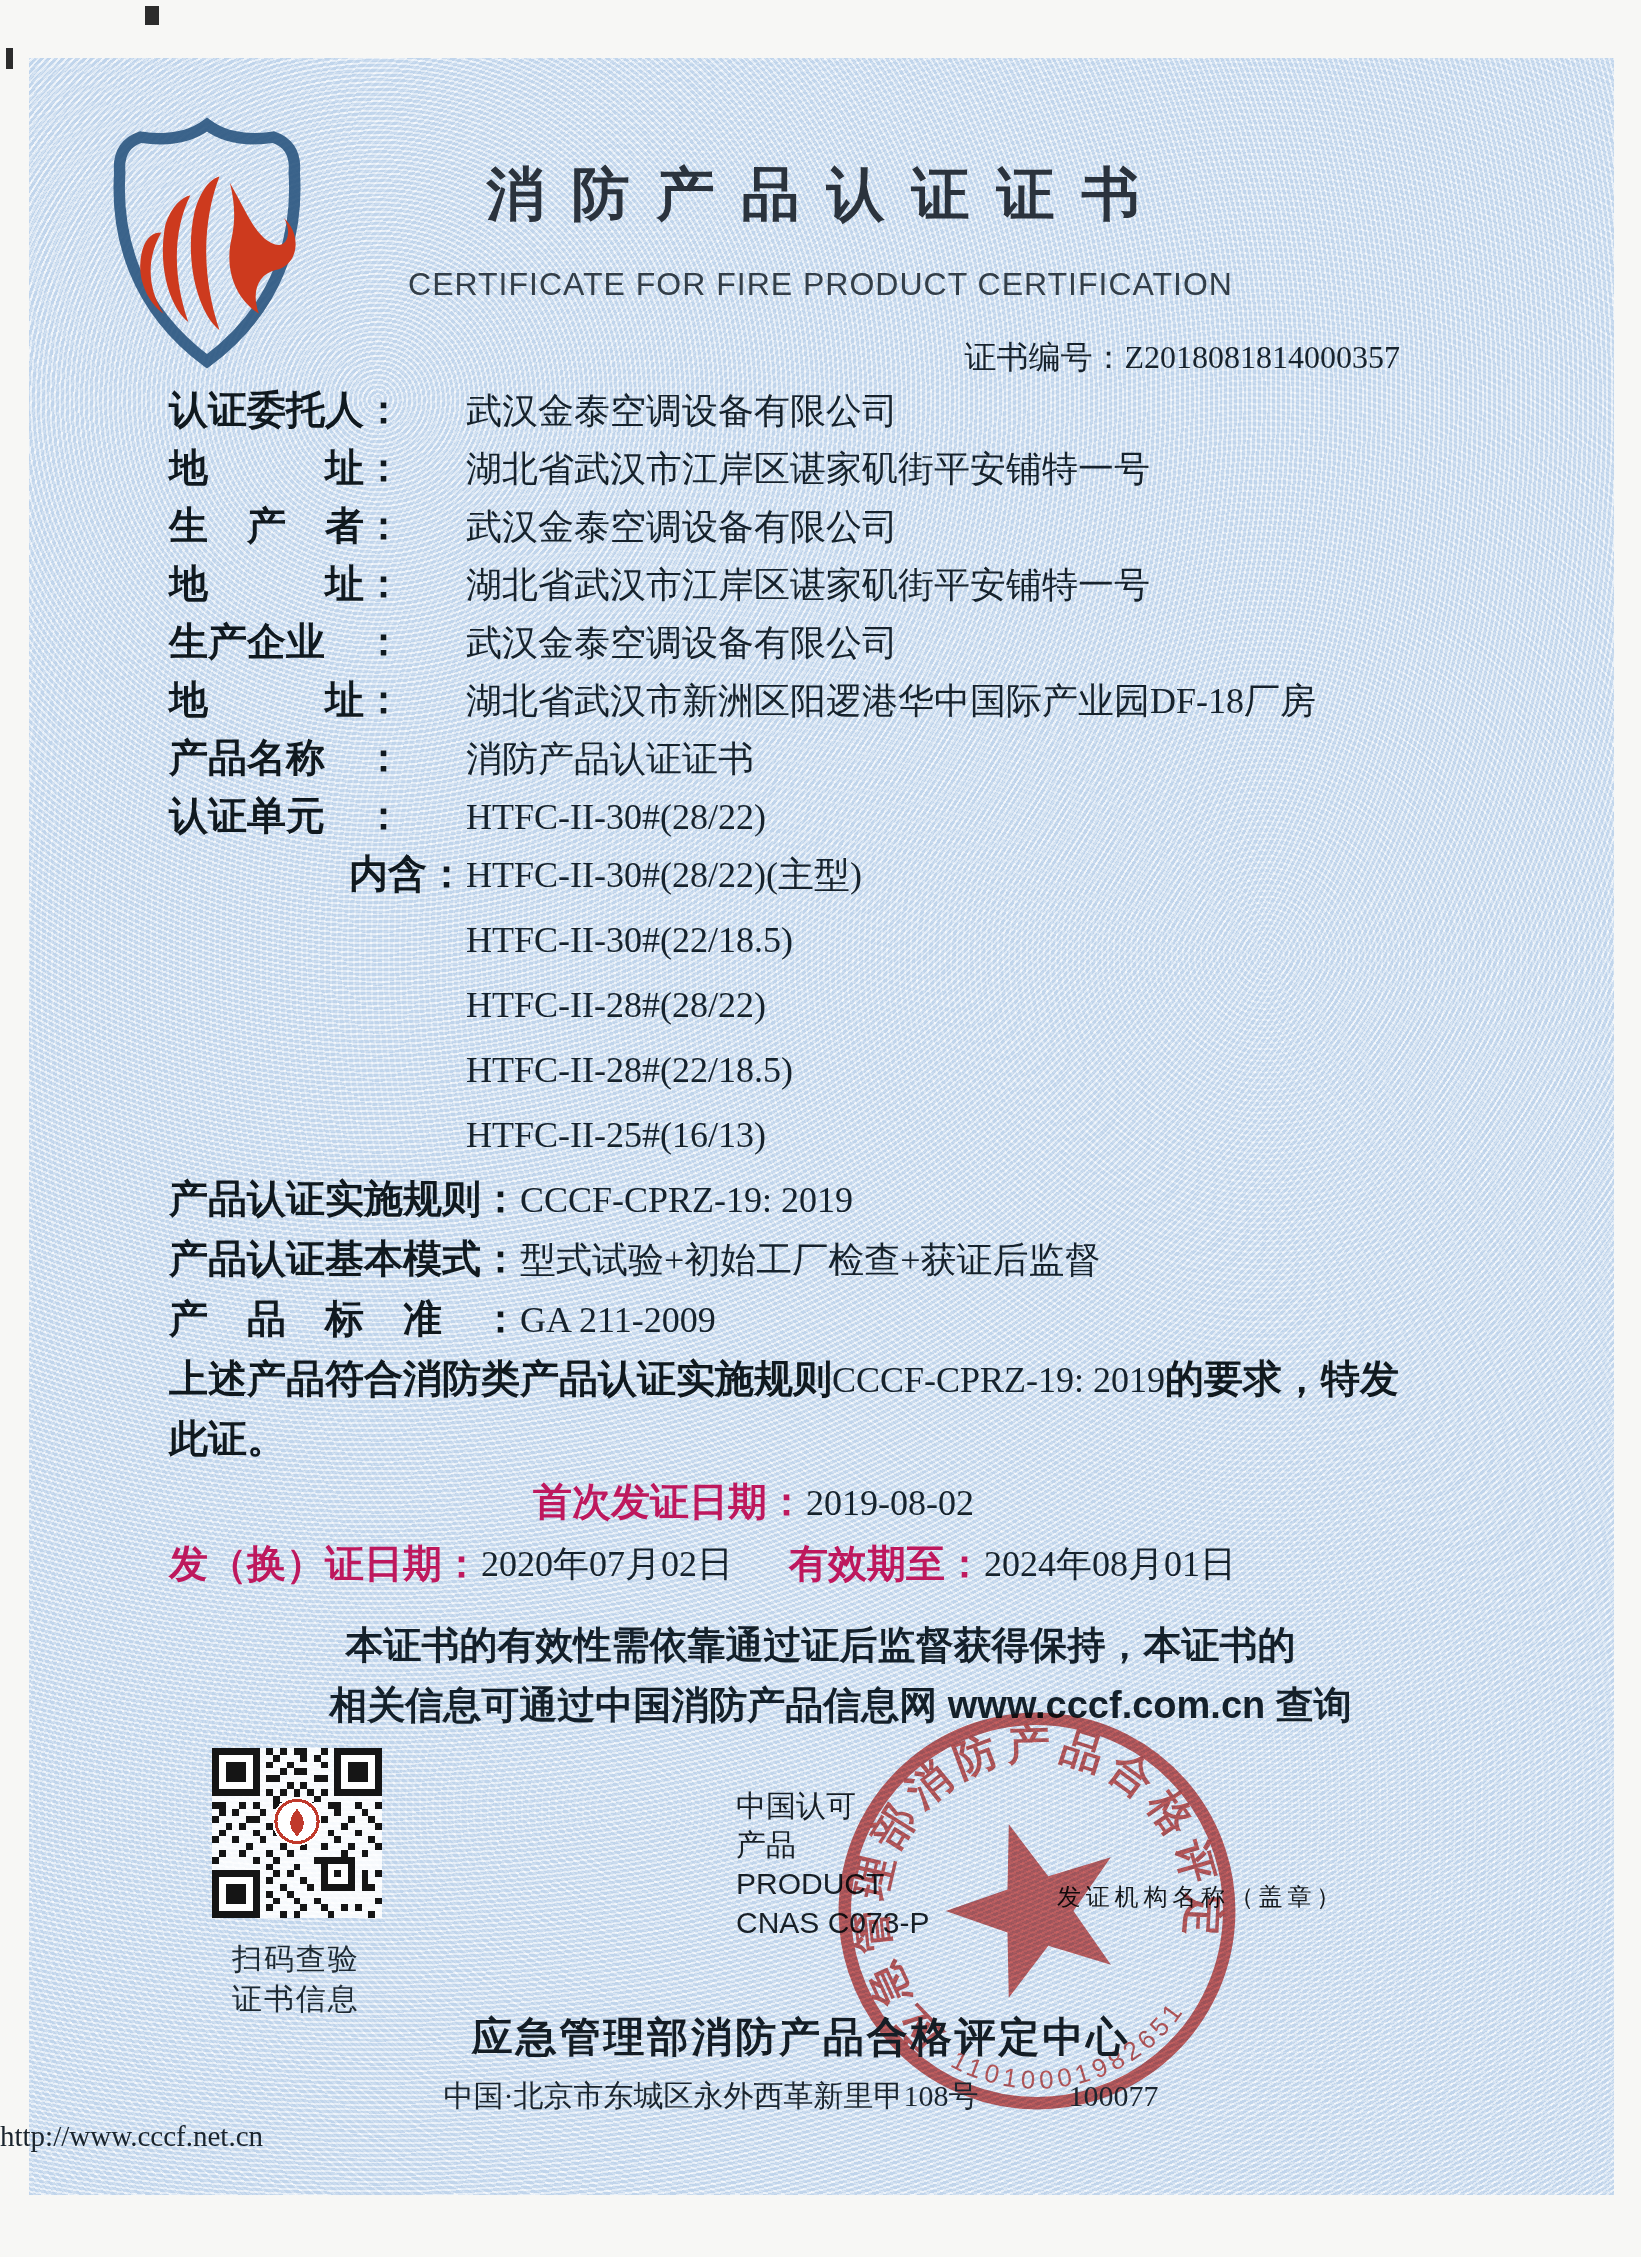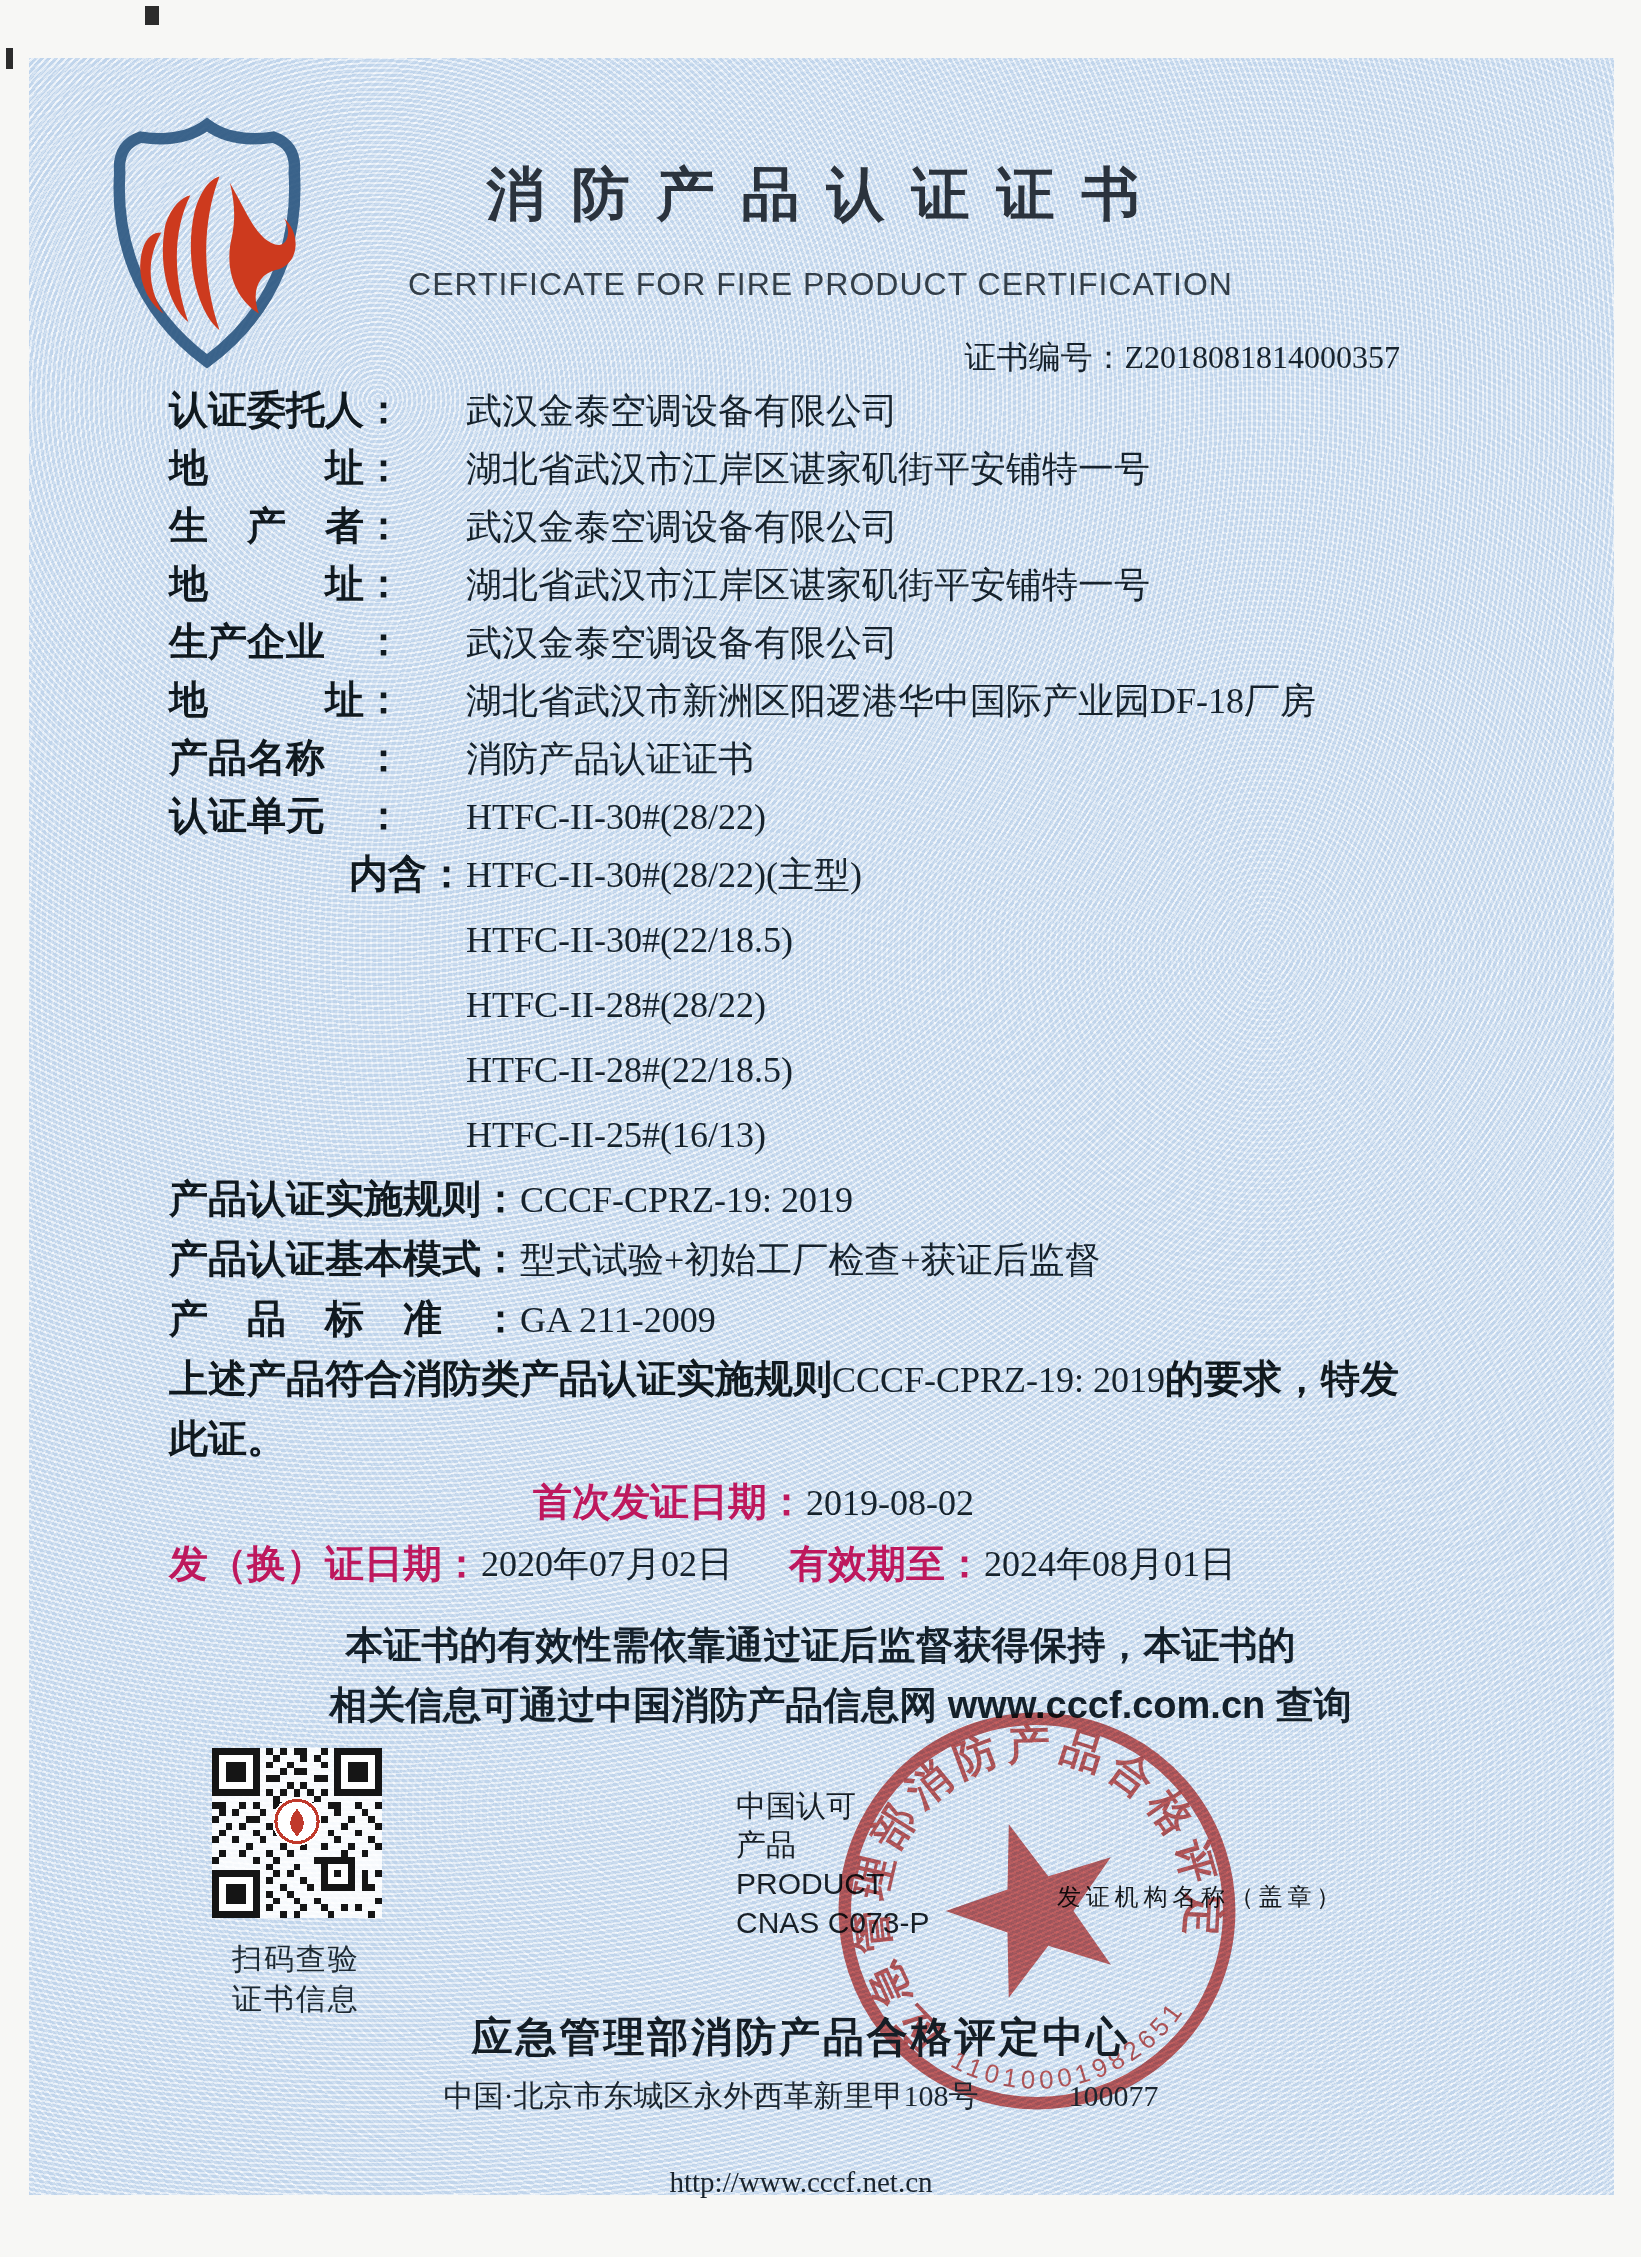--- a/index.html
+++ b/index.html
@@ -87,22 +87,22 @@
   }
   .org{
     position:absolute;left:0;right:39px;top:2010px;text-align:center;
     font-weight:bold;font-size:41px;letter-spacing:2.9px;color:#141d25;
   }
   .addr{
     position:absolute;left:0;right:39px;top:2076px;text-align:center;
     font-family:"Liberation Serif", serif;font-size:30px;color:#1a242d;
   }
   .web{
-    position:absolute;left:0;right:39px;top:2120px;text-align:center;
-    font-family:"Liberation Serif", serif;font-size:29px;color:#1a242d;margin-top:46px;
+    position:absolute;left:0;right:39px;top:2120px;text-align:left;
+    font-family:"Liberation Serif", serif;font-size:29px;color:#1a242d;
   }
 </style>
 </head>
 <body>
 
 <div class="page">
   <div class="paper"></div>
   <div class="artifact" style="left:145px;top:5.8px;width:13.5px;height:19.3px;"></div>
   <div class="artifact" style="left:5.8px;top:48px;width:7.7px;height:21px;"></div>
 

